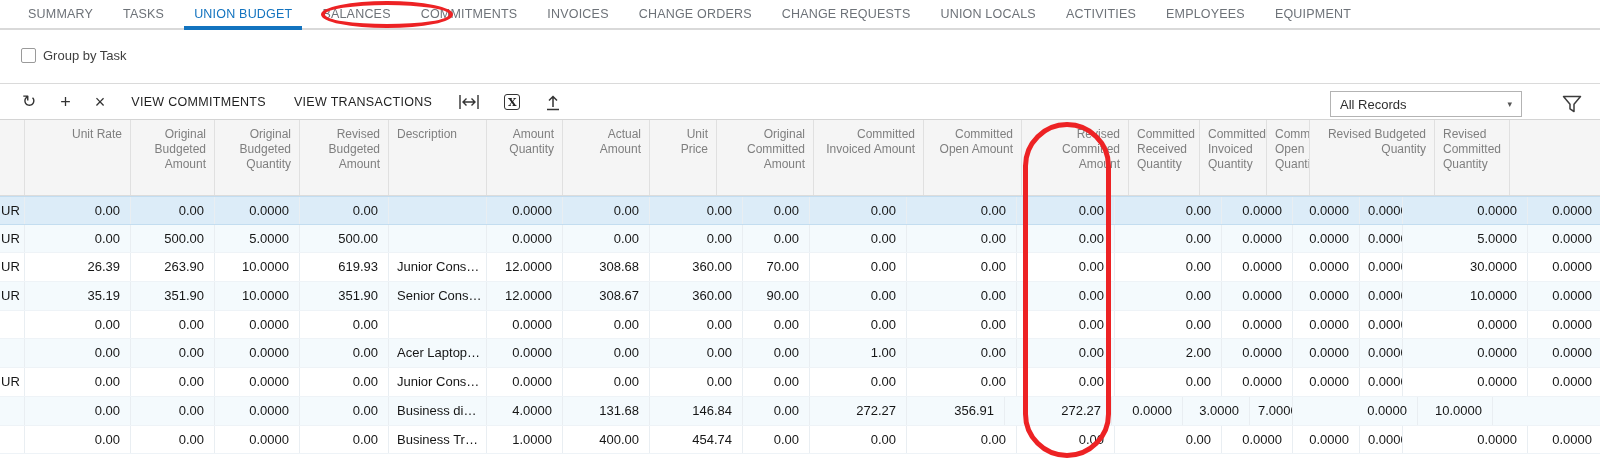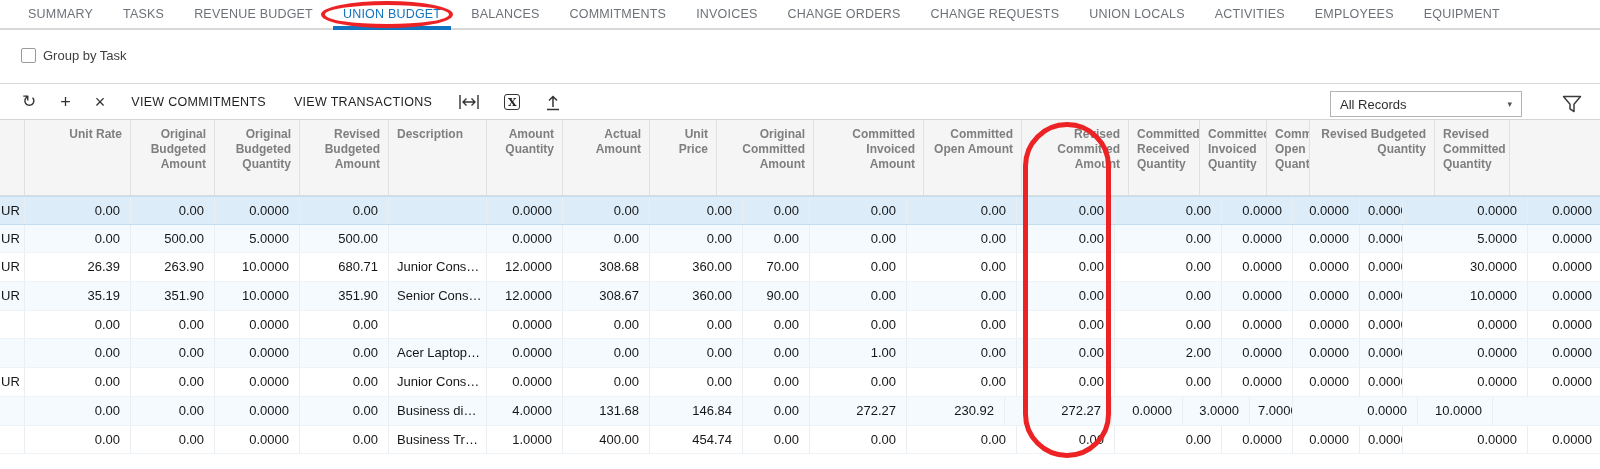--- a/index.html
+++ b/index.html
@@ -49,21 +49,21 @@
     cursor:pointer; }
   .records-select .caret { font-size:9px; color:#555; }
   .filter-btn { position:absolute; right:14px; top:6px; width:28px; height:26px;
     display:flex; align-items:center; justify-content:center; cursor:pointer; }
 
   
   .grid { position:absolute; left:0; top:120px; width:1603px; }
   .ghead { display:flex; background:#f5f5f5; height:76px;
     border-bottom:1px solid #dcdcdc; }
   .hcell { border-right:1px solid #e0e0e0; padding:7px 8px 0 8px; font-size:12px;
-    font-weight:bold; color:#7f7f7f; line-height:15px; overflow:hidden;
+    font-weight:normal; color:#7f7f7f; line-height:15px; overflow:hidden;
     text-align:right; cursor:pointer; flex:none; }
   .hcell.hleft { text-align:left; }
   .grow { display:flex; height:28.7px; background:#fff;
     border-bottom:1px solid #eef3f7; }
   .grow.alt { background:#f4fafd; }
   .grow.sel { background:#dcecf8; border-top:1px solid #c3ddf0;
     border-bottom:1px solid #c3ddf0; }
   .gcell { border-right:1px solid #e9eef2; padding:0 10px 0 4px; font-size:13px;
     color:#161616; line-height:27px; overflow:hidden; white-space:nowrap;
     text-align:right; cursor:default; flex:none; }
@@ -78,21 +78,20 @@
     border-width:5px; border-radius:44px; }
 
   svg { display:block; }
 </style>
 </head>
 <body>
 
 <div class="tabbar">
     <div class="tab">SUMMARY</div>
     <div class="tab">TASKS</div>
-    <div class="tab">REVENUE BUDGET</div>
     <div class="tab active">UNION BUDGET</div>
     <div class="tab">BALANCES</div>
     <div class="tab">COMMITMENTS</div>
     <div class="tab">INVOICES</div>
     <div class="tab">CHANGE ORDERS</div>
     <div class="tab">CHANGE REQUESTS</div>
     <div class="tab">UNION LOCALS</div>
     <div class="tab">ACTIVITIES</div>
     <div class="tab">EMPLOYEES</div>
     <div class="tab">EQUIPMENT</div>
@@ -208,21 +207,21 @@
         <div class="gcell" style="width: 67px;">0.0000</div>
         <div class="gcell cleft" style="width: 43px;">0.0000</div>
         <div class="gcell" style="width: 125px;">5.0000</div>
         <div class="gcell" style="width: 75px;">0.0000</div>
       </div>
       <div class="grow">
         <div class="gcell uom" style="width: 25px;">UR</div>
         <div class="gcell" style="width: 106px;">26.39</div>
         <div class="gcell" style="width: 84px;">263.90</div>
         <div class="gcell" style="width: 85px;">10.0000</div>
-        <div class="gcell" style="width: 89px;">680.71</div>
+        <div class="gcell" style="width: 89px;">619.93</div>
         <div class="gcell cleft" style="width: 98px;">Junior Cons…</div>
         <div class="gcell" style="width: 76px;">12.0000</div>
         <div class="gcell" style="width: 87px;">308.68</div>
         <div class="gcell" style="width: 93px;">360.00</div>
         <div class="gcell" style="width: 67px;">70.00</div>
         <div class="gcell" style="width: 97px;">0.00</div>
         <div class="gcell" style="width: 110px;">0.00</div>
         <div class="gcell" style="width: 98px;">0.00</div>
         <div class="gcell" style="width: 107px;">0.00</div>
         <div class="gcell" style="width: 71px;">0.0000</div>
@@ -320,21 +319,21 @@
         <div class="gcell" style="width: 106px;">0.00</div>
         <div class="gcell" style="width: 84px;">0.00</div>
         <div class="gcell" style="width: 85px;">0.0000</div>
         <div class="gcell" style="width: 89px;">0.00</div>
         <div class="gcell cleft" style="width: 98px;">Business di…</div>
         <div class="gcell" style="width: 76px;">4.0000</div>
         <div class="gcell" style="width: 87px;">131.68</div>
         <div class="gcell" style="width: 93px;">146.84</div>
         <div class="gcell" style="width: 67px;">0.00</div>
         <div class="gcell" style="width: 97px;">272.27</div>
-        <div class="gcell" style="width: 98px;">230.92</div>
+        <div class="gcell" style="width: 98px;">356.91</div>
         <div class="gcell" style="width: 107px;">272.27</div>
         <div class="gcell" style="width: 71px;">0.0000</div>
         <div class="gcell" style="width: 67px;">3.0000</div>
         <div class="gcell cleft" style="width: 43px;">7.0000</div>
         <div class="gcell" style="width: 125px;">0.0000</div>
         <div class="gcell" style="width: 75px;">10.0000</div>
       </div>
       <div class="grow">
         <div class="gcell uom" style="width: 25px;"></div>
         <div class="gcell" style="width: 106px;">0.00</div>

